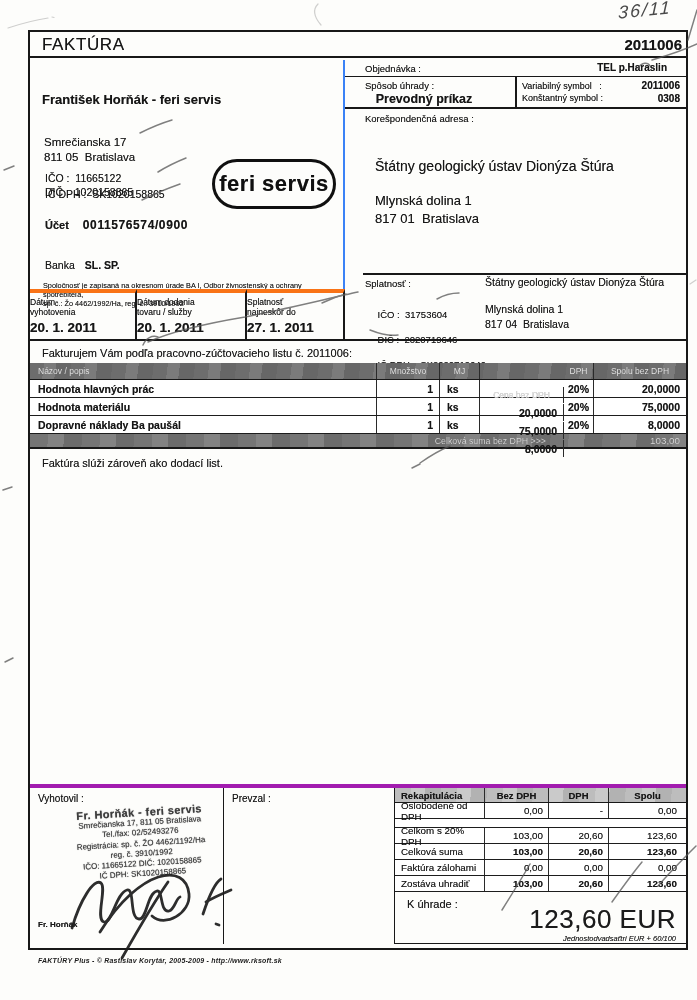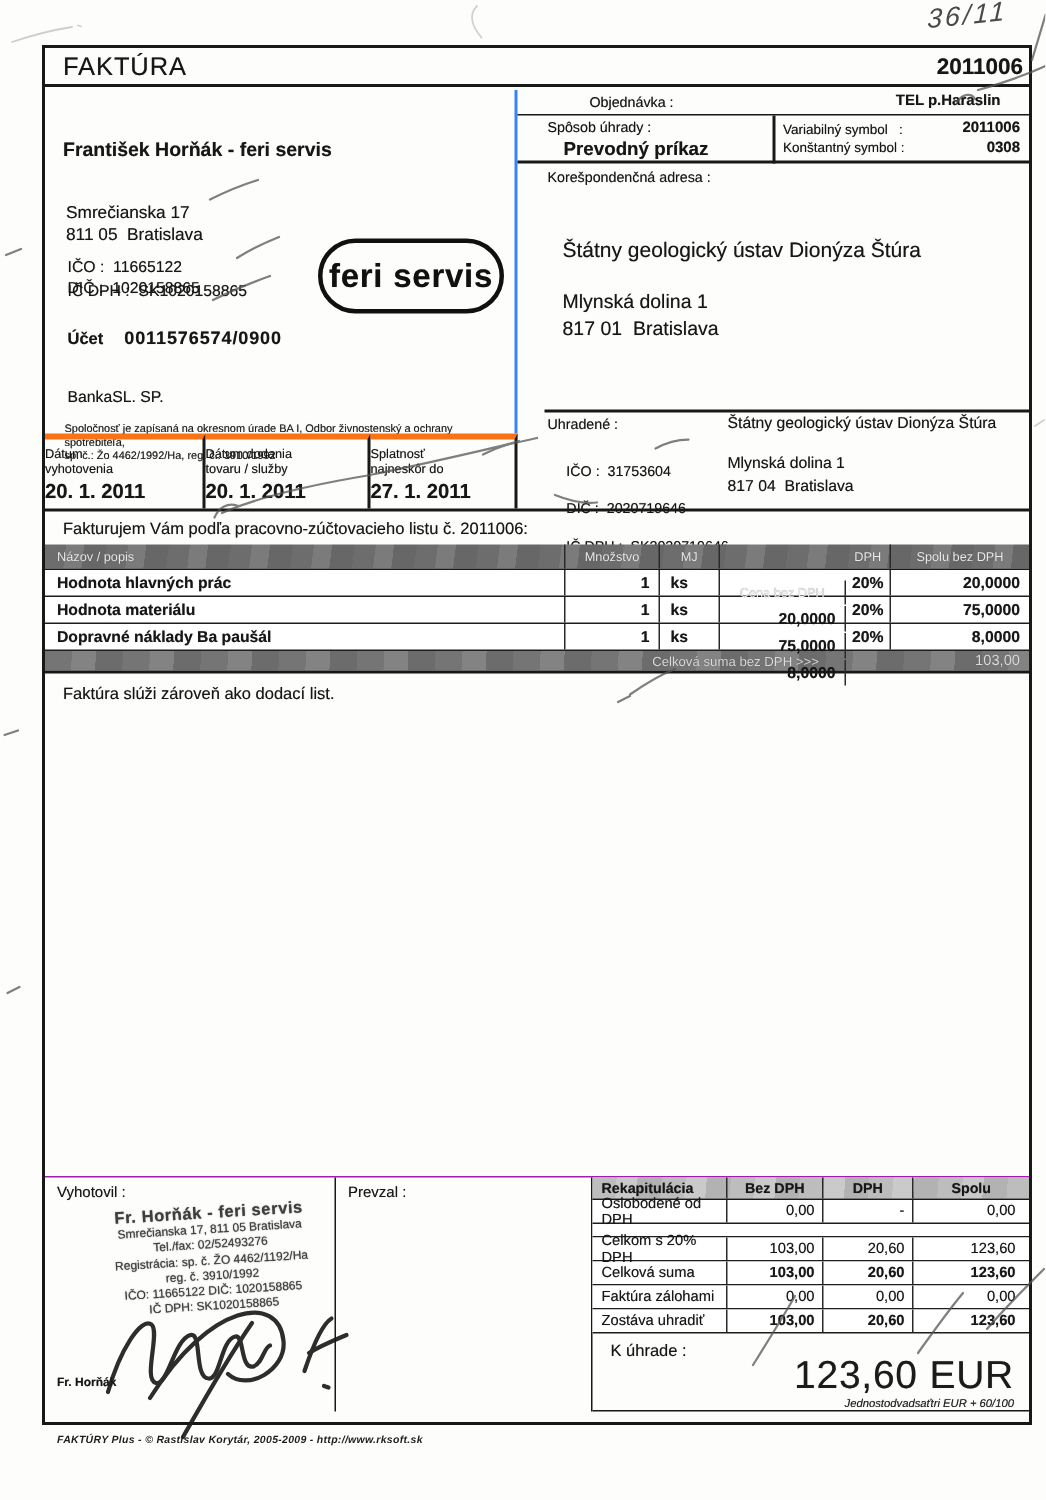--- a/index.html
+++ b/index.html
@@ -31,31 +31,31 @@
     position:absolute;left:182px;top:99px;width:124px;height:50px;
     border:3.5px solid #101010;border-radius:26px;
     display:flex;align-items:center;justify-content:center;
     font-size:22px;font-weight:bold;letter-spacing:.5px;color:#101010;
   }
   .idline{position:absolute;left:15px;font-size:10.5px;}
   .idline .lbl{display:inline-block;}
   .account-line{position:absolute;left:15px;top:158px;font-size:11px;font-weight:bold;}
   .account-line .val{font-size:12px;letter-spacing:.6px;margin-left:14px;}
   .bank-line{position:absolute;left:15px;top:199px;font-size:10.5px;}
-  .bank-line .val{}
+  .bank-line .val{margin-left:10px;font-weight:bold;}
   .reg-note{position:absolute;left:13px;top:221px;width:294px;font-size:7.3px;line-height:9px;color:#222;}
   
   .dates-row{position:absolute;left:0;top:257px;width:315px;height:50px;display:flex;}
   .date-cell{height:50px;border-top:4px solid #f97316;border-right:2px solid #181818;text-align:left;}
   .date-cell .l1{font-size:8.5px;margin-top:4px;}
   .date-cell .l2{font-size:8.5px;}
   .date-cell .val{font-size:13.5px;font-weight:bold;margin-top:3px;}
   
   .obj-row{position:absolute;left:315px;top:28px;width:341px;height:17px;border-bottom:1.5px solid #181818;}
-  .obj-label{position:absolute;left:20px;top:3px;font-size:9.5px;margin-left:28px;}
+  .obj-label{position:absolute;left:20px;top:3px;font-size:9.5px;}
   .obj-value{position:absolute;right:19px;top:2px;font-size:10px;font-weight:bold;}
   .pay-row{position:absolute;left:315px;top:45px;width:341px;height:32px;border-bottom:2px solid #181818;}
   .pay-divider{position:absolute;left:485px;top:45px;width:1.5px;height:32px;background:#181818;}
   .pay-label{position:absolute;left:20px;top:3px;font-size:9.5px;}
   .pay-value{position:absolute;left:0px;top:15px;width:158px;text-align:center;font-size:12.5px;font-weight:bold;}
   .vs-label{position:absolute;left:177px;top:4px;font-size:9px;}
   .vs-value{position:absolute;right:6px;top:3px;font-size:10px;font-weight:bold;}
   .ks-label{position:absolute;left:177px;top:16px;font-size:9px;}
   .ks-value{position:absolute;right:6px;top:16px;font-size:10px;font-weight:bold;}
   .corr-label{position:absolute;left:335px;top:81px;font-size:9.5px;}
@@ -88,21 +88,21 @@
   .it-head .c-mj{padding-left:0;justify-content:center;}
   .it-foot{display:flex;height:15px;align-items:center;color:#dcdcdc;
     background:repeating-linear-gradient(93deg,#757575 0 18px,#838383 18px 34px,#6c6c6c 34px 52px);
     border-bottom:2px solid #181818;}
   .it-foot .flabel{flex:1;text-align:right;font-size:8.8px;padding-right:48px;}
   .it-foot .fvalue{width:92px;text-align:right;font-size:9.8px;padding-right:6px;}
   
   .note-box{position:absolute;left:0;top:418px;width:656px;height:334px;}
   .note-text{position:absolute;left:12px;top:7px;font-size:11px;}
   
-  .bottom{position:absolute;left:0;top:752px;width:656px;height:156px;border-top:1px solid #a21caf;}
+  .bottom{position:absolute;left:0;top:752px;width:656px;height:156px;border-top:4px solid #a21caf;}
   .vyh-box{position:absolute;left:0;top:0;width:194px;height:156px;border-right:1.5px solid #181818;}
   .prz-box{position:absolute;left:194px;top:0;width:171px;height:156px;border-right:1.5px solid #181818;}
   .vyh-label{position:absolute;left:8px;top:5px;font-size:10px;}
   .prz-label{position:absolute;left:8px;top:5px;font-size:10px;}
   .stamp{
     position:absolute;left:22px;top:18px;width:178px;text-align:center;color:#3e3e3e;
     transform:rotate(-3.5deg);text-shadow:0 0 .8px rgba(60,60,60,.8);
   }
   .stamp .s1{font-size:11px;font-weight:bold;letter-spacing:.4px;}
   .stamp .s{font-size:8px;line-height:10.3px;}
@@ -191,21 +191,21 @@
     <div class="ks-value">0308</div>
   </div>
   <div class="pay-divider"></div>
 
   <div class="corr-label">Korešpondenčná adresa :</div>
   <div class="corr-name">Štátny geologický ústav Dionýza Štúra</div>
   <div class="corr-street">Mlynská dolina 1</div>
   <div class="corr-city pre">817 01  Bratislava</div>
 
   <div class="odb-divider"></div>
-  <div class="odb-label">Uhradené :</div>
+  <div class="odb-label">Splatnosť :</div>
   <div class="odb-name">Štátny geologický ústav Dionýza Štúra</div>
   <div class="odb-ids pre">
     <span>IČO :  31753604</span><br>
     <span>DIČ :  2020719646</span><br>
     <span>IČ DPH :  SK2020719646</span>
   </div>
   <div class="odb-street">Mlynská dolina 1</div>
   <div class="odb-city pre">817 04  Bratislava</div>
 
   <div class="intro-row">

